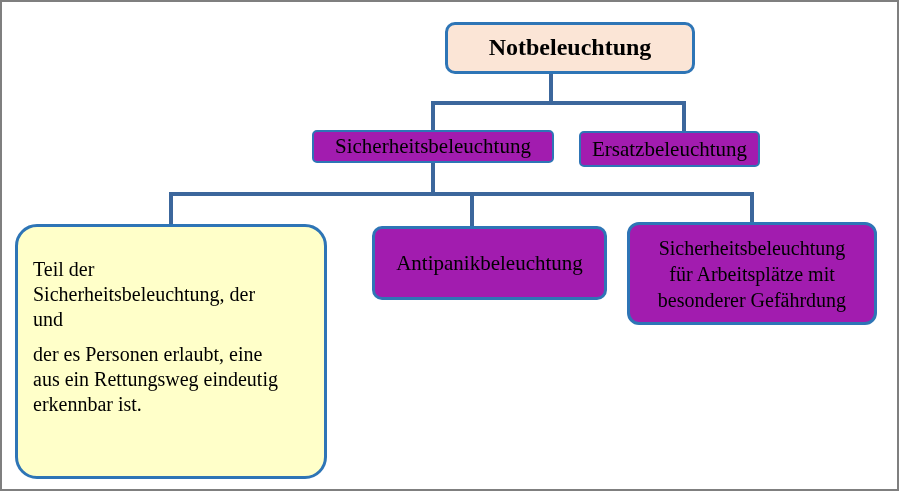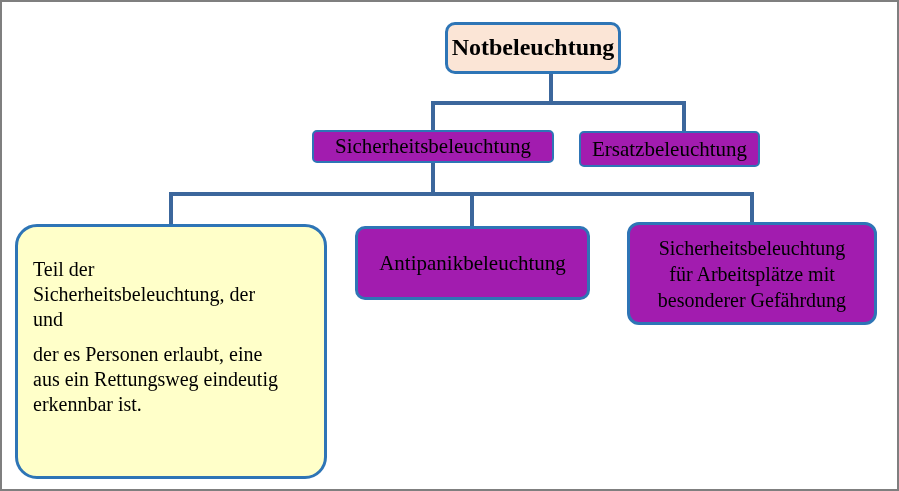--- a/index.html
+++ b/index.html
@@ -30,33 +30,33 @@
     display: flex;
     align-items: center;
     justify-content: center;
     text-align: center;
     color: var(--text, #000000);
     font-size: 21px;
     line-height: 1.15;
   }
 
   .node--root {
-    left: 443px; top: 20px; width: 176px; height: 52px;
+    left: 443px; top: 20px; width: 250px; height: 52px;
     background: var(--root_fill, #fbe5d6);
     border-width: 3px;
     border-radius: 10px;
     font-weight: bold;
     font-size: 24px;
   }
 
   .node--sicherheit { left: 310px; top: 128px; width: 242px; height: 33px; border-radius: 5px; }
   .node--ersatz     { left: 577px; top: 129px; width: 181px; height: 36px; border-radius: 5px; }
 
   .node--antipanik  {
-    left: 353px; top: 224px; width: 235px; height: 74px;
+    left: 370px; top: 224px; width: 235px; height: 74px;
     border-width: 3px; border-radius: 10px;
   }
 
   .node--arbeit {
     left: 625px; top: 220px; width: 250px; height: 103px;
     border-width: 3px; border-radius: 12px;
     font-size: 20px; line-height: 26px;
     flex-direction: column;
   }
   .node--arbeit .ln { display: block; }

